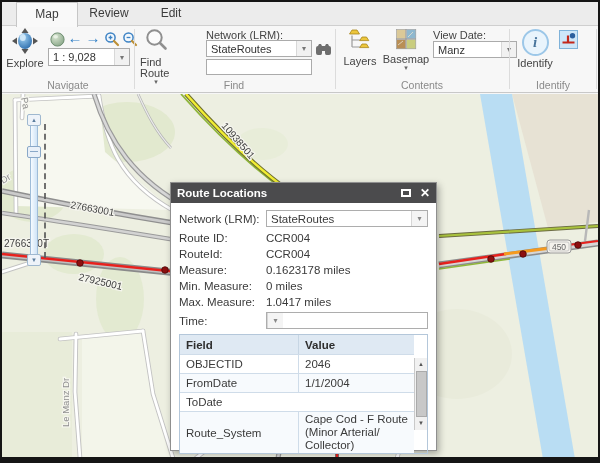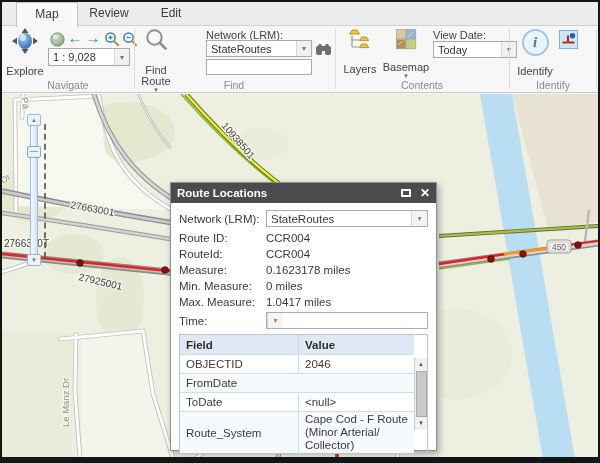--- a/index.html
+++ b/index.html
@@ -27,21 +27,21 @@
   
   .ribbon {
     position:absolute; left:0; top:24px; width:596px; height:67px;
     background:#f7f7f7; border-bottom:1px solid #c8c8c8;
   }
   .sep { position:absolute; top:3px; bottom:3px; width:1px; background:#dcdcdc; }
   .grouplabel {
     position:absolute; bottom:1px; font-size:10.5px; color:#8a8a8a; text-align:center;
   }
   .bigbtn { position:absolute; display:flex; flex-direction:column; align-items:center; font-size:11px; color:#444; }
-  .bigbtn .cap { margin-top:10px; text-align:center; line-height:11px; }
+  .bigbtn .cap { margin-top:2px; line-height:11px; }
   .smallicon { position:absolute; width:18px; height:18px; display:flex; align-items:center; justify-content:center; }
   .navarrow { font-size:15px; font-weight:bold; color:#2f7fc6; line-height:16px; }
   .combo {
     position:absolute; height:18px; background:#fff; border:1px solid #ababab;
     display:flex; align-items:center; font-size:11px; color:#333;
   }
   .combo .val { flex:1; padding:0 4px; white-space:nowrap; overflow:hidden; }
   .combo .arr {
     width:15px; align-self:stretch; background:#f1f1f1; border-left:1px solid #d8d8d8;
     display:flex; align-items:center; justify-content:center; font-size:8px; color:#777;
@@ -244,21 +244,21 @@
           <rect x="0.5" y="10.6" width="9.2" height="9.2" fill="#b98e55" stroke="#999" stroke-width="0.6"></rect>
           <rect x="10.6" y="10.6" width="9.2" height="9.2" fill="#c9cd7f" stroke="#999" stroke-width="0.6"></rect>
           <path d="M12,8 L17,3 M2,16 L7,12" stroke="#e7e2cf" stroke-width="1" opacity="0.8"></path>
         </svg>
       </span>
       <span class="cap">Basemap</span>
       <span class="caret">▾</span>
     </div>
     <div class="fieldlabel" style="left:431px; top:3px;">View Date:</div>
     <div class="combo" style="left:431px; top:15px; width:84px; height:17px;">
-      <span class="val">Today</span>
+      <span class="val">Manz</span>
       <span class="arr">▾</span>
     </div>
     <div class="grouplabel" style="left:333px; width:174px;">Contents</div>
     <div class="sep" style="left:507px;"></div>
 
     <div class="bigbtn" style="left:512px; top:3px; width:42px;">
       <span class="identify-circle">i</span>
       <span class="cap">Identify</span>
     </div>
     <div class="idroute-btn" style="left:557px; top:4px;">
@@ -426,24 +426,24 @@
             <div class="dt-header">
               <span class="c1">Field</span>
               <span class="c2">Value</span>
             </div>
             <div class="dt-row">
               <span class="c1">OBJECTID</span>
               <span class="c2">2046</span>
             </div>
             <div class="dt-row">
               <span class="c1">FromDate</span>
+              <span class="c2">1/1/2004</span>
             </div>
             <div class="dt-row">
               <span class="c1">ToDate</span>
-              <span class="c2">&lt;null&gt;</span>
             </div>
             <div class="dt-row" style="min-height:32px;">
               <span class="c1">Route_System</span>
               <span class="c2">Cape Cod - F Route (Minor Arterial/ Collector)</span>
             </div>
           </div>
           <div class="dt-scroll">
             <span class="sbtn">▲</span>
             <span class="sthumb"></span>
             <span class="sfill"></span>

